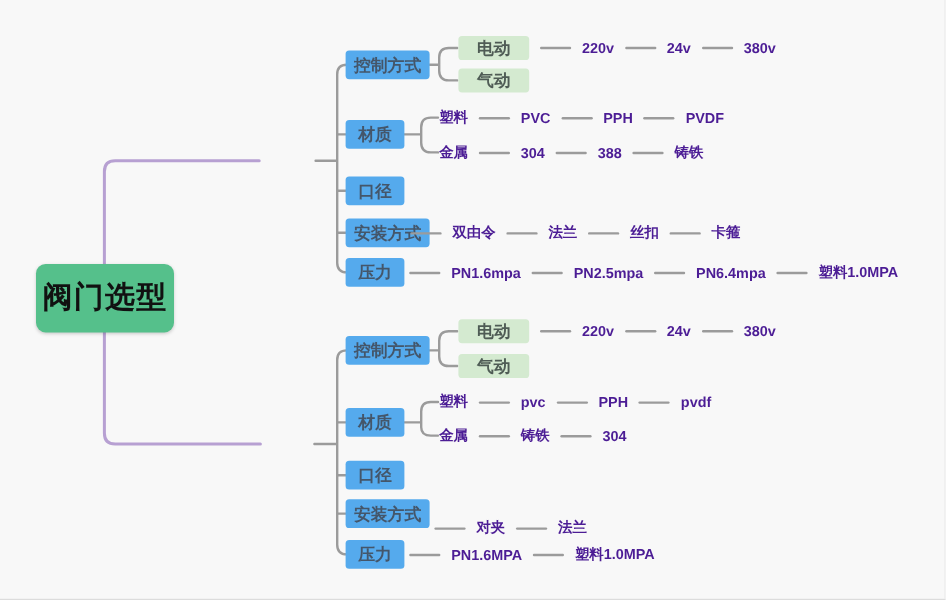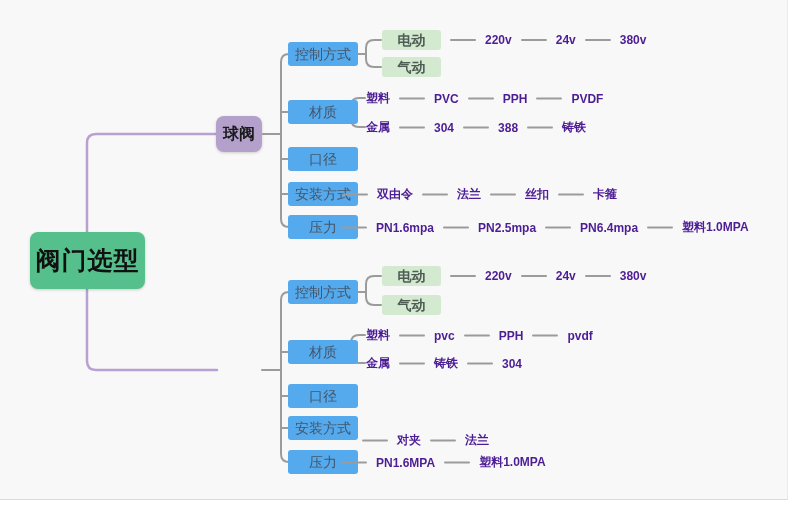--- a/index.html
+++ b/index.html
@@ -1,29 +1,29 @@
 <!DOCTYPE html>
 <html><head>
 <meta charset="utf-8">
 <style>
   html,body{margin:0;padding:0;background:#ffffff;}
   body{font-family:"Liberation Sans","DejaVu Sans",sans-serif;}
   .canvas{position:relative;width:787px;height:499px;background:#f8f8f8;
           border-right:1px solid #ececec;border-bottom:1px solid #dcdcdc;overflow:hidden;}
   svg.wires{position:absolute;left:0;top:0;z-index:0;}
   .node{position:absolute;z-index:2;box-sizing:border-box;text-align:center;}
-  .root{left:30px;top:232px;width:115px;height:57px;background:#55c08b;border-radius:8px;
+  .root{left:30px;top:220px;width:115px;height:57px;background:#55c08b;border-radius:8px;
         color:#111;font-size:25px;font-weight:bold;line-height:57px;letter-spacing:1px;
         box-shadow:0 1px 3px rgba(0,0,0,.18);}
   .branch{width:46px;height:36px;background:#b3a0cb;border-radius:8px;color:#1a1a1a;
           font-size:16px;font-weight:bold;line-height:36px;box-shadow:0 1px 3px rgba(0,0,0,.18);}
   .topic{height:24px;background:#55aaed;border-radius:3px;color:#44566a;
-         font-size:14px;font-weight:normal;line-height:24px;}
+         font-size:14px;font-weight:bold;line-height:24px;}
   .w4{width:70px;}
-  .w2{width:70px;}
+  .w2{width:49px;}
   .row{position:absolute;z-index:2;display:flex;align-items:center;gap:9px;
        transform:translateY(-50%);white-space:nowrap;}
   .leaf{display:inline-block;width:59px;height:20px;background:#d4ead0;border-radius:3px;
         color:#4f5c55;font-size:14px;font-weight:bold;line-height:20px;text-align:center;}
   .txt{color:#4c1d95;font-size:12px;font-weight:bold;}
   .sep{display:inline-block;width:26px;height:2px;background:#9b9b9b;border-radius:1px;}
 </style>
 </head>
 <body>
 
@@ -36,21 +36,20 @@
     <path d="M 263 134 H 281 M 281 134 V 62 Q 281 54 289 54 M 281 134 V 219 Q 281 227 289 227 M 281 112 H 288 M 281 159 H 288 M 281 194 H 288" fill="none" stroke="#9b9b9b" stroke-width="2" stroke-linecap="round"></path>
     <path d="M 358 54 H 366 M 366 54 V 48 Q 366 40 374 40 H 381 M 366 54 V 59 Q 366 67 374 67 H 381" fill="none" stroke="#9b9b9b" stroke-width="2" stroke-linecap="round"></path>
     <path d="M 337 112 H 351 M 351 112 V 106 Q 351 98 359 98 H 365 M 351 112 V 119 Q 351 127 359 127 H 365" fill="none" stroke="#9b9b9b" stroke-width="2" stroke-linecap="round"></path>
 
     <path d="M 262 370 H 281 M 281 370 V 300 Q 281 292 289 292 M 281 370 V 454 Q 281 462 289 462 M 281 352 H 288 M 281 396 H 288 M 281 428 H 288" fill="none" stroke="#9b9b9b" stroke-width="2" stroke-linecap="round"></path>
     <path d="M 358 292 H 366 M 366 292 V 284 Q 366 276 374 276 H 381 M 366 292 V 297 Q 366 305 374 305 H 381" fill="none" stroke="#9b9b9b" stroke-width="2" stroke-linecap="round"></path>
     <path d="M 337 352 H 351 M 351 352 V 343 Q 351 335 359 335 H 365 M 351 352 V 356 Q 351 363 359 363 H 365" fill="none" stroke="#9b9b9b" stroke-width="2" stroke-linecap="round"></path>
   </svg>
 
   <div class="node root">阀门选型</div>
-  <div class="node branch" style="left:216px;top:116px">球阀</div>
 
   <div class="node topic w4" style="left:288px;top:42px">控制方式</div>
   <div class="node topic w2" style="left:288px;top:100px">材质</div>
   <div class="node topic w2" style="left:288px;top:147px">口径</div>
   <div class="node topic w4" style="left:288px;top:182px">安装方式</div>
   <div class="node topic w2" style="left:288px;top:215px">压力</div>
 
   <div class="row" style="left:382px;top:40px">
     <span class="leaf">电动</span>
     <i class="sep"></i>

